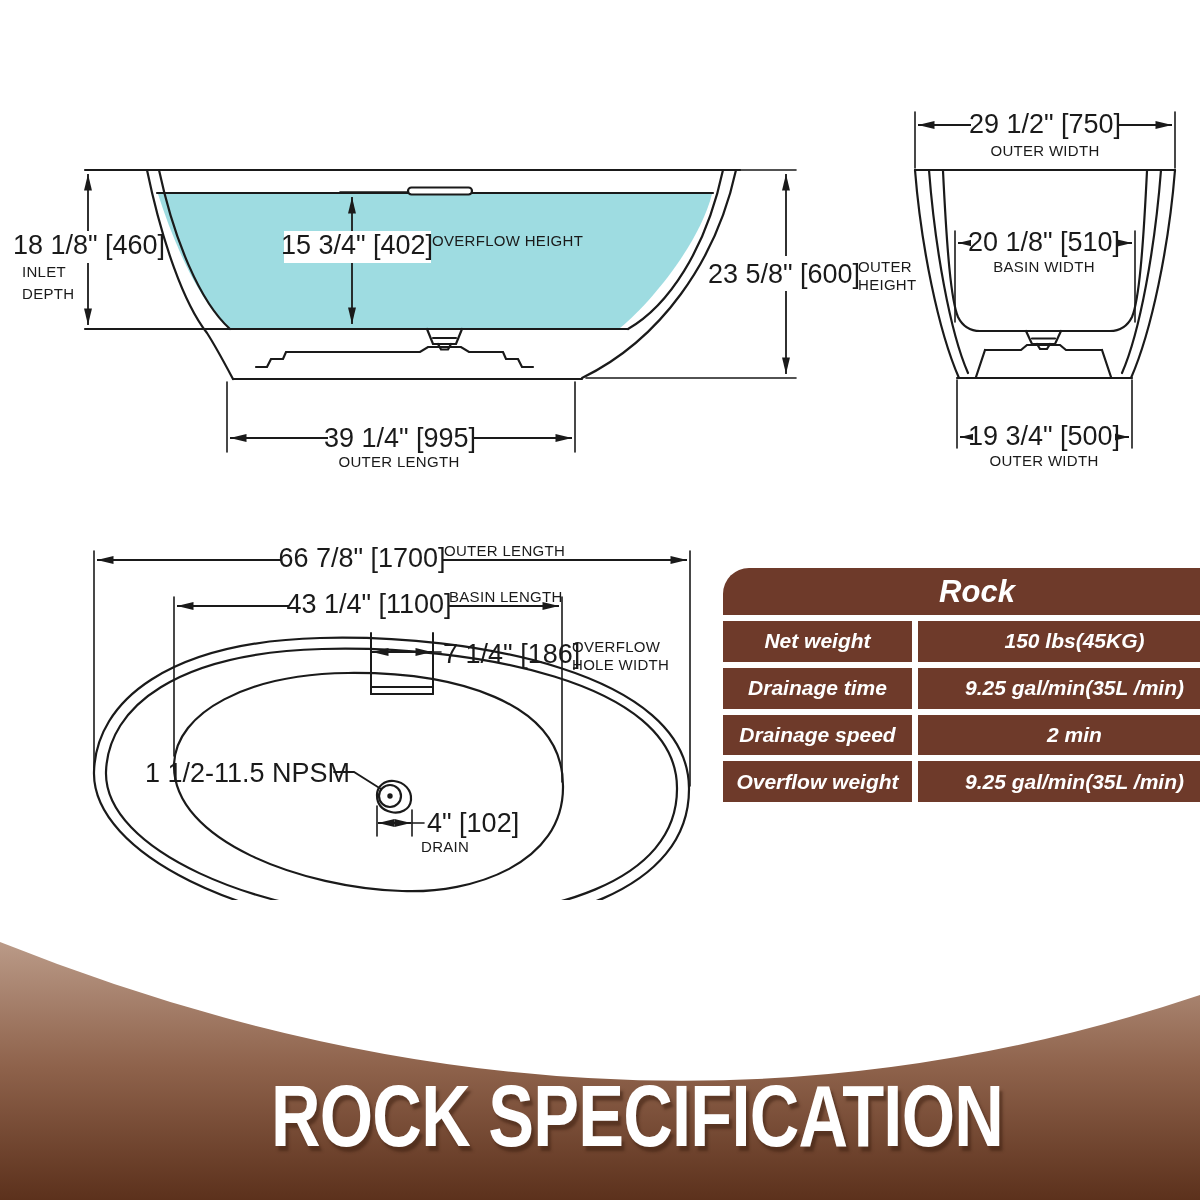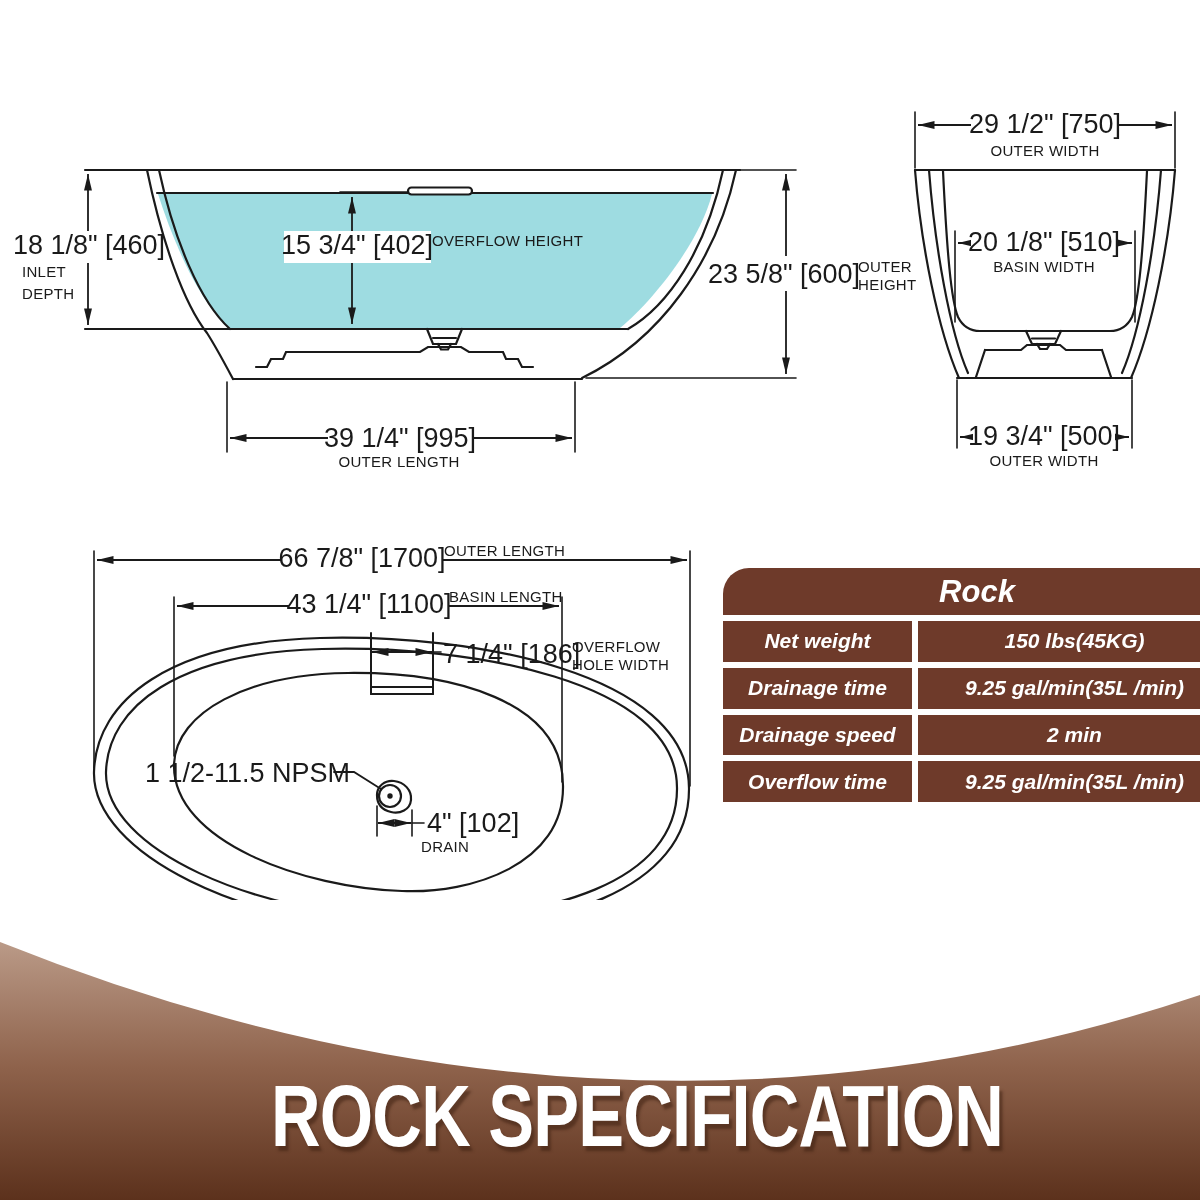--- a/index.html
+++ b/index.html
@@ -209,21 +209,21 @@
     <div class="cell">Net weight</div>
     <div class="cell">150 lbs(45KG)</div>
 
 
     <div class="cell">Drainage time</div>
     <div class="cell">9.25 gal/min(35L /min)</div>
 
     <div class="cell">Drainage speed</div>
     <div class="cell">2 min</div>
 
-    <div class="cell">Overflow time</div>
+    <div class="cell">Overflow weight</div>
     <div class="cell">9.25 gal/min(35L /min)</div>
   </div>
 </div>
 
 <div id="banner">
   <svg width="1200" height="300" viewBox="0 0 1200 300">
     <path d="M0,0 L1200,0 L1200,95 Q620,290 0,42 Z" fill="#ffffff"></path>
   </svg>
 </div>
 <div id="banner-title">ROCK SPECIFICATION</div>

